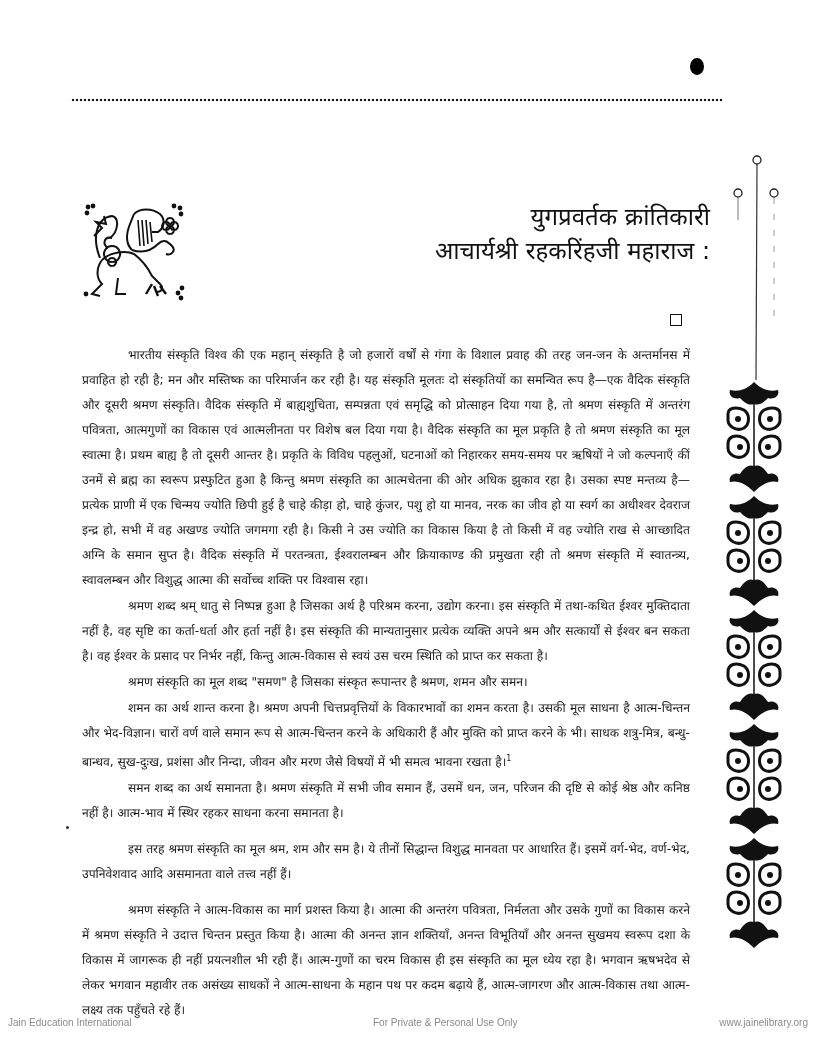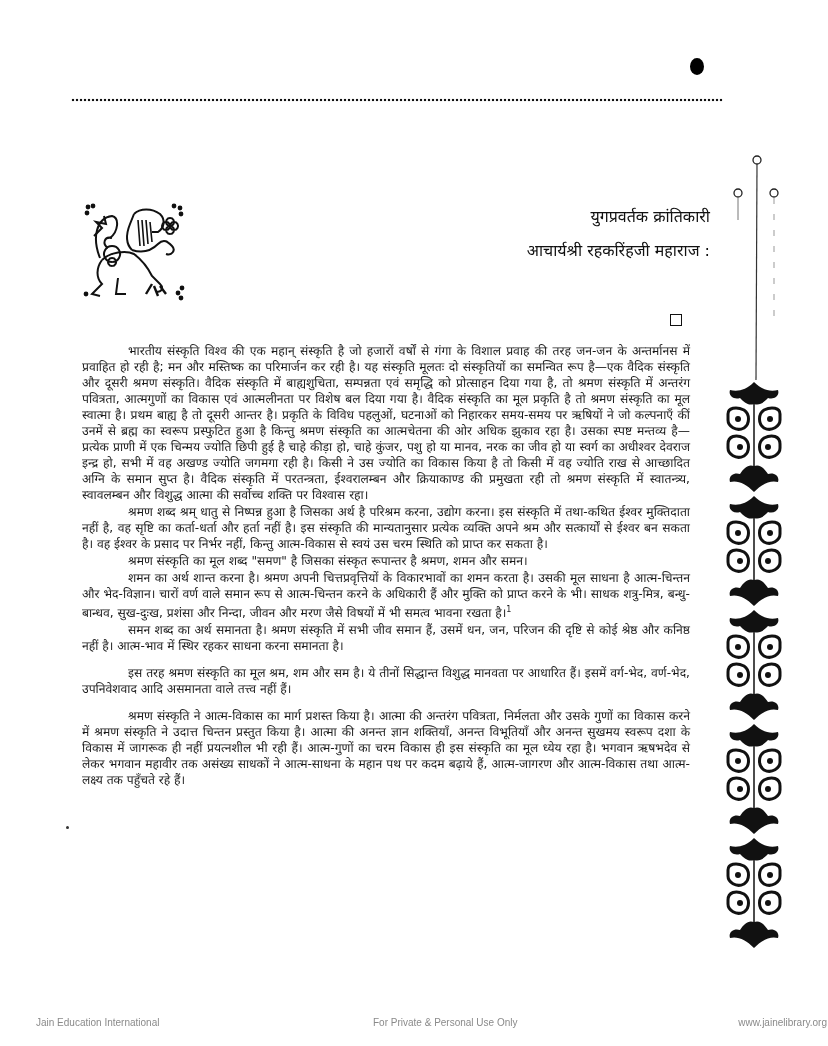--- a/index.html
+++ b/index.html
@@ -2,35 +2,35 @@
 <html><head>
 <meta charset="utf-8">
 <style>
   html, body { margin:0; padding:0; background:#ffffff; }
   body { width:828px; height:1046px; position:relative; overflow:hidden; font-family:"DejaVu Sans", sans-serif; color:#111; }
   .bullet { position:absolute; left:690px; top:58px; width:14px; height:17px; border-radius:50%; background:#000; }
   .dotted-rule { position:absolute; left:71px; top:98px; width:652px; height:4px;
     background-image: radial-gradient(circle, #111 1.3px, transparent 1.6px);
     background-size:4px 4px; background-repeat:repeat-x; }
   .emblem { position:absolute; left:82px; top:198px; width:106px; height:104px; }
-  .title-block { position:absolute; right:118px; top:200px; text-align:right; font-family:"DejaVu Sans", sans-serif; font-size:16px; line-height:34px; color:#111; }
+  .title-block { position:absolute; right:118px; top:200px; text-align:right; font-family:"DejaVu Sans", sans-serif; font-size:24px; line-height:34px; color:#111; }
   .title-line { white-space:nowrap; }
   .end-box { position:absolute; left:670px; top:314px; width:10px; height:10px; border:1.5px solid #111; }
-  .body-text { position:absolute; left:82px; top:343px; width:608px; font-family:"DejaVu Sans", sans-serif; font-size:12.2px; line-height:16px; color:#1a1a1a; text-align:justify; }
+  .body-text { position:absolute; left:82px; top:343px; width:608px; font-family:"DejaVu Sans", sans-serif; font-size:12.2px; line-height:25px; color:#1a1a1a; text-align:justify; }
   .para { margin:0 0 1px 0; text-indent:46px; }
   .para.spaced { margin-top:11px; }
   .footnote-mark { font-size:8px; vertical-align:super; }
   .stray-dot { position:absolute; left:66px; top:826px; width:3px; height:3px; border-radius:50%; background:#333; }
   .ornament-top { position:absolute; left:726px; top:140px; width:64px; height:240px; }
   .ornament-column { position:absolute; left:724px; top:380px; width:60px; height:570px; }
   .footer { position:absolute; top:1017px; left:0; width:828px; font-family:"Liberation Sans", sans-serif; font-size:10px; color:#8a8a8a; }
   .footer span { position:absolute; white-space:nowrap; }
-  .footer .left { left:8px;margin-left:28px; }
+  .footer .left { left:8px; }
   .footer .center { left:373px; }
-  .footer .right { right:1px; }
+  .footer .right { right:20px; }
 </style>
 </head>
 <body>
 
 <div>
 
   <div class="bullet"></div>
   <div class="dotted-rule"></div>
 
   <svg class="ornament-top" viewBox="0 0 64 240">

